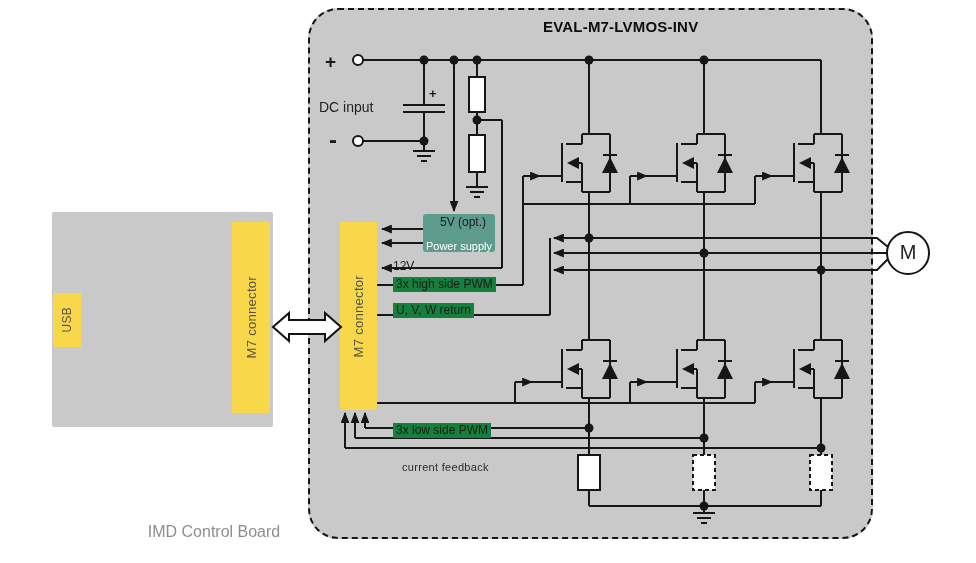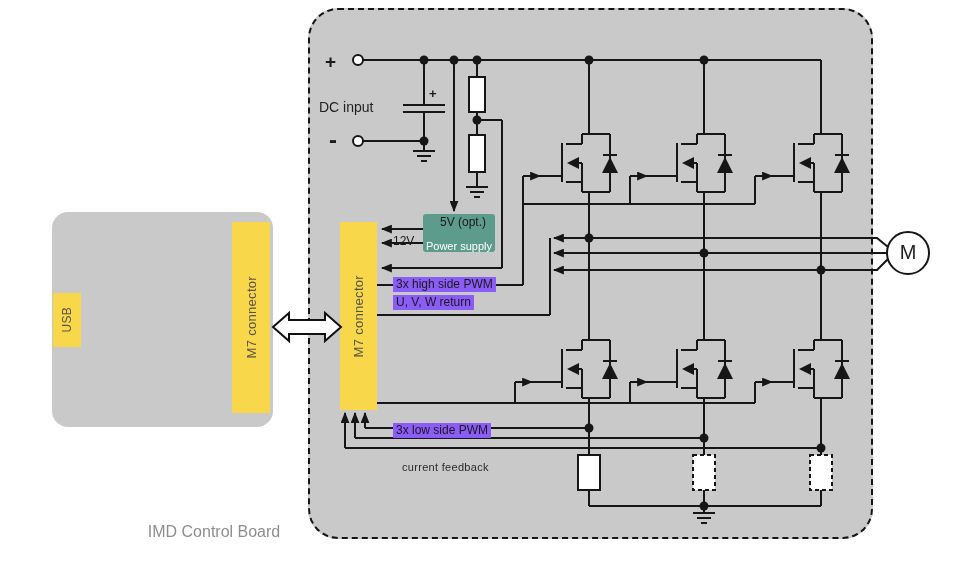--- a/index.html
+++ b/index.html
@@ -6,43 +6,43 @@
     --board-gray:#c9c9c9;
     --connector-yellow:#f8d84a;
     --power-supply-teal:#5d9b8c;
     --wire:#161616;
   }
   html,body{margin:0;padding:0;background:#ffffff;}
   body{font-family:"Liberation Sans", sans-serif;}
   .canvas{position:relative;width:976px;height:563px;background:#fff;overflow:hidden;}
 
   .board{position:absolute;background:var(--board-gray,#c9c9c9);}
-  .left-board{left:52px;top:212px;width:221px;height:215px;border-radius:16px;}
+  .left-board{left:52px;top:212px;width:221px;height:215px;border-radius:2px;}
   .right-board{left:308px;top:8px;width:565px;height:531px;border-radius:30px;border:2px dashed #151515;box-sizing:border-box;}
 
   .strip{position:absolute;background:var(--connector-yellow,#f8d84a);display:flex;align-items:center;justify-content:center;}
   .strip .vtext{writing-mode:vertical-rl;transform:rotate(180deg);font-size:13px;color:#57544a;letter-spacing:.3px;white-space:nowrap;}
   .usb-tab{left:53px;top:293px;width:28px;height:54px;}
   .usb-tab .vtext{font-size:12px;}
   .m7-left{left:232px;top:222px;width:38px;height:191px;}
   .m7-right{left:340px;top:222px;width:37px;height:188px;}
 
   .imd-title{position:absolute;left:92px;top:311px;width:140px;text-align:center;font-size:16px;color:#8e8e8e;}
 
   .ps-box{position:absolute;left:423px;top:214px;width:72px;height:38px;background:var(--power-supply-teal,#5d9b8c);border-radius:3px;display:flex;align-items:flex-end;justify-content:center;color:#fff;font-weight:normal;font-size:11px;white-space:nowrap;}
 
   .lbl{position:absolute;color:#1a1a1a;white-space:nowrap;}
   .board-title{left:543px;top:18px;font-size:15px;font-weight:bold;letter-spacing:.2px;color:#0d0d0d;}
-  .white-label{background:#8b5cf6;font-size:12px;line-height:13px;padding:1px 3px;}
+  .white-label{background:#15803d;font-size:12px;line-height:13px;padding:1px 3px;}
   .hp-label{left:393px;top:277px;}
-  .uvw-label{left:393px;top:295px;}
+  .uvw-label{left:393px;top:303px;}
   .lp-label{left:393px;top:395px;margin-top:28px;}
   .small-label{font-size:12px;}
   .v5-label{left:396px;top:215px;margin-left:44px;}
-  .v12-label{left:393px;top:234px;}
+  .v12-label{left:393px;top:259px;}
   .dc-label{left:319px;top:99px;font-size:14px;color:#222;}
   .plus-label{left:325px;top:51px;font-size:19px;font-weight:600;}
   .minus-label{left:329px;top:126px;font-size:24px;font-weight:600;}
   .cap-plus-label{left:429px;top:86px;font-size:13px;font-weight:600;}
   .cf-label{left:402px;top:461px;font-size:11px;color:#2b2b2b;letter-spacing:.3px;}
   .motor-label{left:897px;top:241px;width:22px;text-align:center;font-size:20px;color:#222;}
 
   svg.circuit{position:absolute;left:0;top:0;z-index:2;}
   .layer-labels{position:absolute;left:0;top:0;width:100%;height:100%;z-index:3;pointer-events:none;}
   .wire{stroke:var(--wire,#161616);stroke-width:2;fill:none;}
@@ -173,20 +173,21 @@
 
     <circle class="comp" cx="358" cy="60" r="5"></circle>
     <circle class="comp" cx="358" cy="141" r="5"></circle>
 
     <circle class="comp" cx="908" cy="253" r="21"></circle>
 
     <polygon points="273,327 289,313 289,320 325,320 325,313 341,327 325,341 325,334 289,334 289,341" fill="#ffffff" stroke="#111111" stroke-width="2" stroke-linejoin="miter"></polygon>
   </svg>
 
   <div class="layer-labels">
+    <span class="lbl board-title">EVAL-M7-LVMOS-INV</span>
 
     <span class="lbl plus-label">+</span>
     <span class="lbl dc-label">DC input</span>
     <span class="lbl minus-label">-</span>
     <span class="lbl cap-plus-label">+</span>
 
     <span class="lbl small-label v5-label">5V (opt.)</span>
     <span class="lbl small-label v12-label">12V</span>
 
     <span class="lbl white-label hp-label">3x high side PWM</span>

